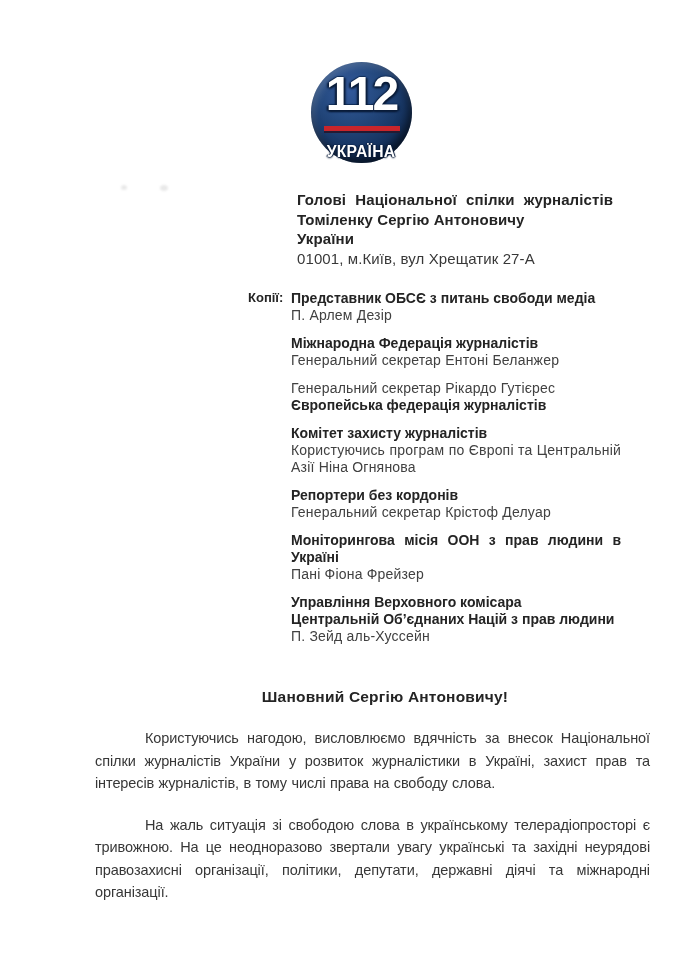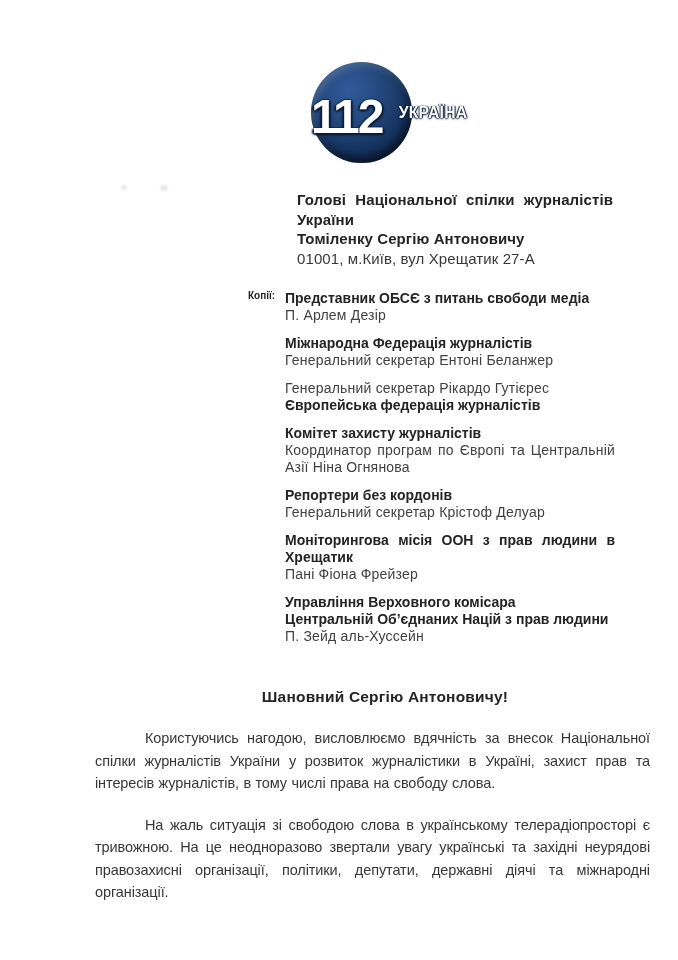--- a/index.html
+++ b/index.html
@@ -16,21 +16,21 @@
   
   .logo {
     position: absolute;
     left: 311px; top: 62px;
     width: 101px; height: 101px;
     border-radius: 50%;
     background: radial-gradient(circle at 38% 28%,
       #33599b 0%, #254a80 30%, #183765 58%, #102a51 80%, #0b1f3e 100%);
     box-shadow: inset -3px -6px 10px rgba(0,0,0,.55),
                 inset 3px 4px 7px rgba(255,255,255,.18);
-    display: flex; flex-direction: row;
+    display: flex; flex-direction: column;
     align-items: center; justify-content: flex-start; gap: 8px;
   }
   .logo-number {
     margin-top: 9px;
     font-weight: 700;
     font-size: 48px;
     line-height: 46px;
     letter-spacing: -2px;
     color: #ffffff;
     transform: scaleY(1.02);
@@ -74,27 +74,27 @@
     letter-spacing: 0.1px;
   }
   .line { white-space: normal; }
   .line.bold { font-weight: 700; color: #242424; }
   .line.stretch { text-align: justify; text-align-last: justify; }
 
   
   .copies-label {
     position: absolute;
     left: 248px; top: 290px;
-    font-size: 10px;
+    font-size: 13px;
     font-weight: 700;
     color: #242424;
   }
   .copies {
     position: absolute;
-    left: 285px; top: 290px;
+    left: 291px; top: 290px;
     width: 330px;
     font-size: 14px;
     line-height: 17px;
   }
   .entry { margin-bottom: 11px; }
   .entry .org  { font-weight: 700; color: #242424; }
   .entry .person { color: #414141; letter-spacing: 0.2px; }
 
   
   .salutation {
@@ -135,51 +135,51 @@
     <div class="logo-number">112</div>
     <div class="logo-stripe"></div>
     <div class="logo-caption">УКРАЇНА</div>
   </div>
 
   <div class="artifact a1"></div>
   <div class="artifact a2"></div>
 
   <div class="recipient" id="recipient">
       <div class="line  bold stretch">Голові Національної спілки журналістів</div>
+      <div class="line  bold">Томіленку Сергію Антоновичу</div>
       <div class="line  bold">України</div>
-      <div class="line  bold">Томіленку Сергію Антоновичу</div>
       <div class="line ">01001, м.Київ, вул Хрещатик 27-А</div>
     </div>
 
   <div class="copies-label">Копії:</div>
   <div class="copies" id="copies">
       <div class="entry">
         <div class="line org">Представник ОБСЄ з питань свободи медіа</div>
         <div class="line person">П. Арлем Дезір</div>
       </div>
       <div class="entry">
         <div class="line org">Міжнародна Федерація журналістів</div>
         <div class="line person">Генеральний секретар Ентоні Беланжер</div>
       </div>
       <div class="entry">
         <div class="line person">Генеральний секретар Рікардо Гутієрес</div>
         <div class="line org">Європейська федерація журналістів</div>
       </div>
       <div class="entry">
         <div class="line org">Комітет захисту журналістів</div>
-        <div class="line person stretch">Координатор програм по Європі та Центральній</div>
+        <div class="line person stretch">Користуючись програм по Європі та Центральній</div>
         <div class="line person">Азії Ніна Огнянова</div>
       </div>
       <div class="entry">
         <div class="line org">Репортери без кордонів</div>
         <div class="line person">Генеральний секретар Крістоф Делуар</div>
       </div>
       <div class="entry">
         <div class="line org stretch">Моніторингова місія ООН з прав людини в</div>
-        <div class="line org">Хрещатик</div>
+        <div class="line org">Україні</div>
         <div class="line person">Пані Фіона Фрейзер</div>
       </div>
       <div class="entry">
         <div class="line org">Управління Верховного комісара</div>
         <div class="line org">Центральній Об’єднаних Націй з прав людини</div>
         <div class="line person">П. Зейд аль-Хуссейн</div>
       </div>
     </div>
 
   <div class="salutation">Шановний Сергію Антоновичу!</div>

